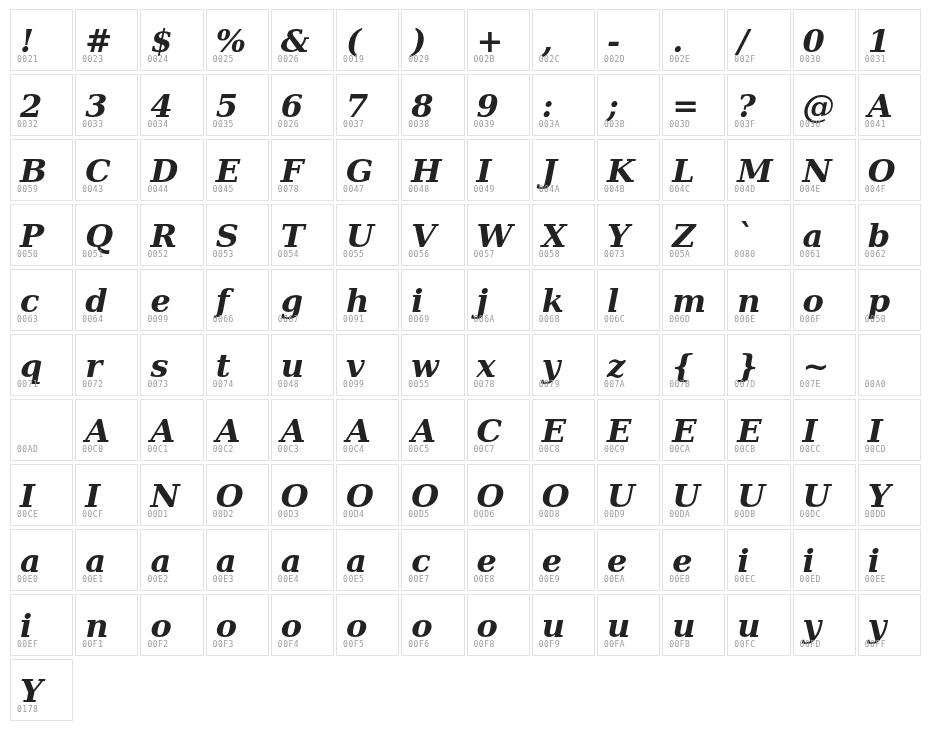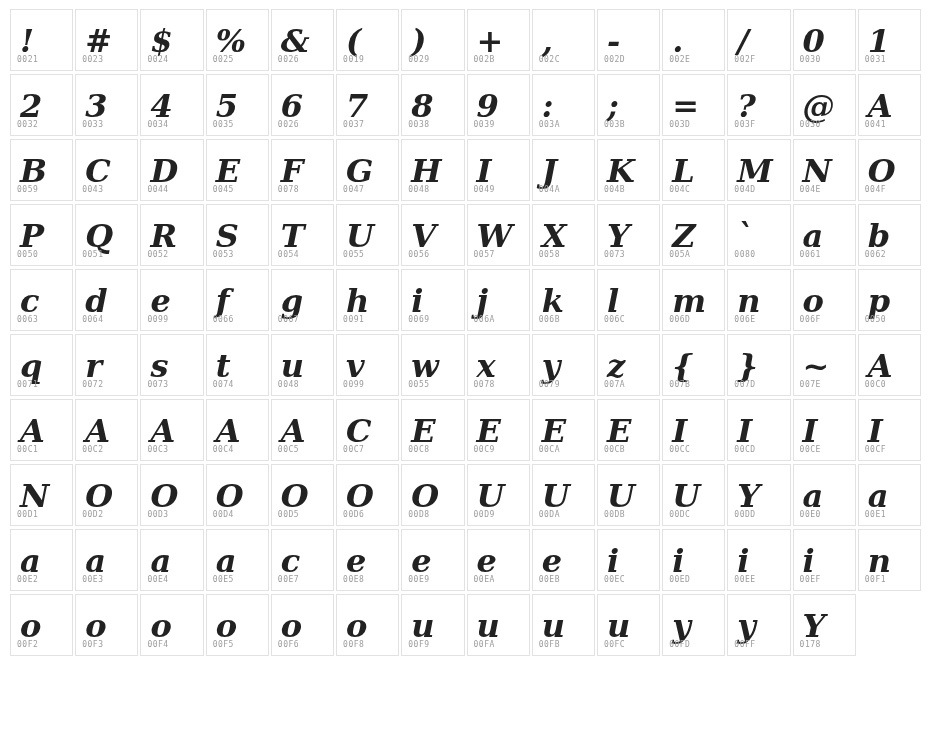--- a/index.html
+++ b/index.html
@@ -387,20 +387,28 @@
       </div>
       <div class="glyph-cell">
         <span class="glyph-char">}</span>
         <span class="glyph-code">007D</span>
       </div>
       <div class="glyph-cell">
         <span class="glyph-char">~</span>
         <span class="glyph-code">007E</span>
       </div>
       <div class="glyph-cell">
+        <span class="glyph-char"></span>
+        <span class="glyph-code">00A0</span>
+      </div>
+      <div class="glyph-cell">
+        <span class="glyph-char"></span>
+        <span class="glyph-code">00AD</span>
+      </div>
+      <div class="glyph-cell">
         <span class="glyph-char">A</span>
         <span class="glyph-code">00C0</span>
       </div>
       <div class="glyph-cell">
         <span class="glyph-char">A</span>
         <span class="glyph-code">00C1</span>
       </div>
       <div class="glyph-cell">
         <span class="glyph-char">A</span>
         <span class="glyph-code">00C2</span>

